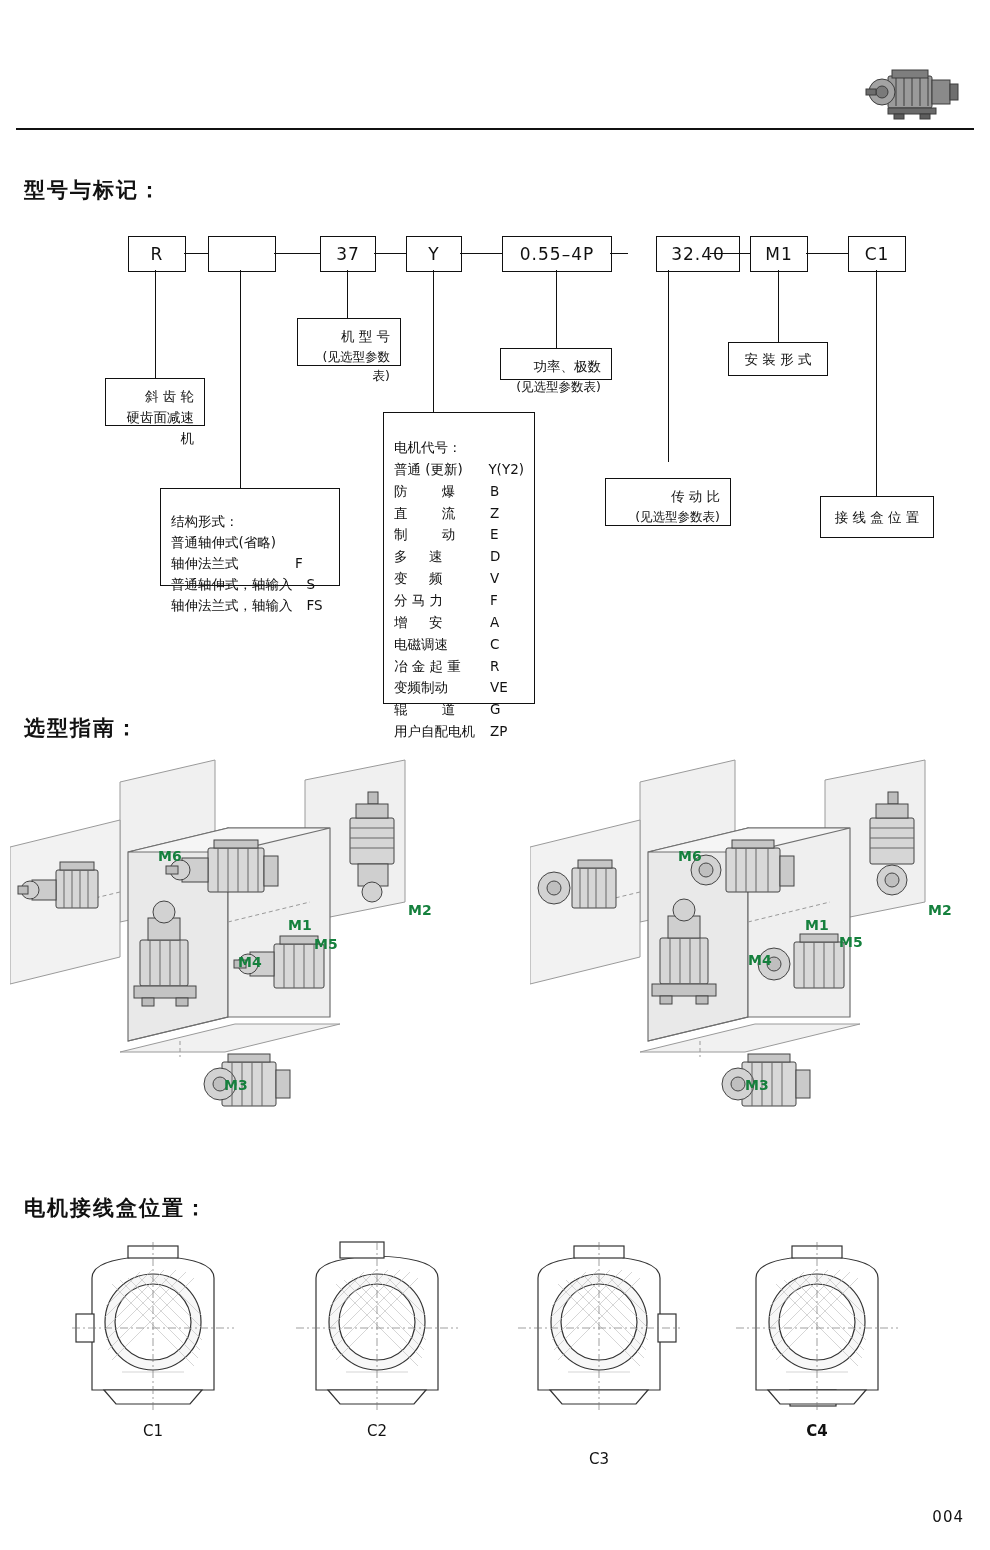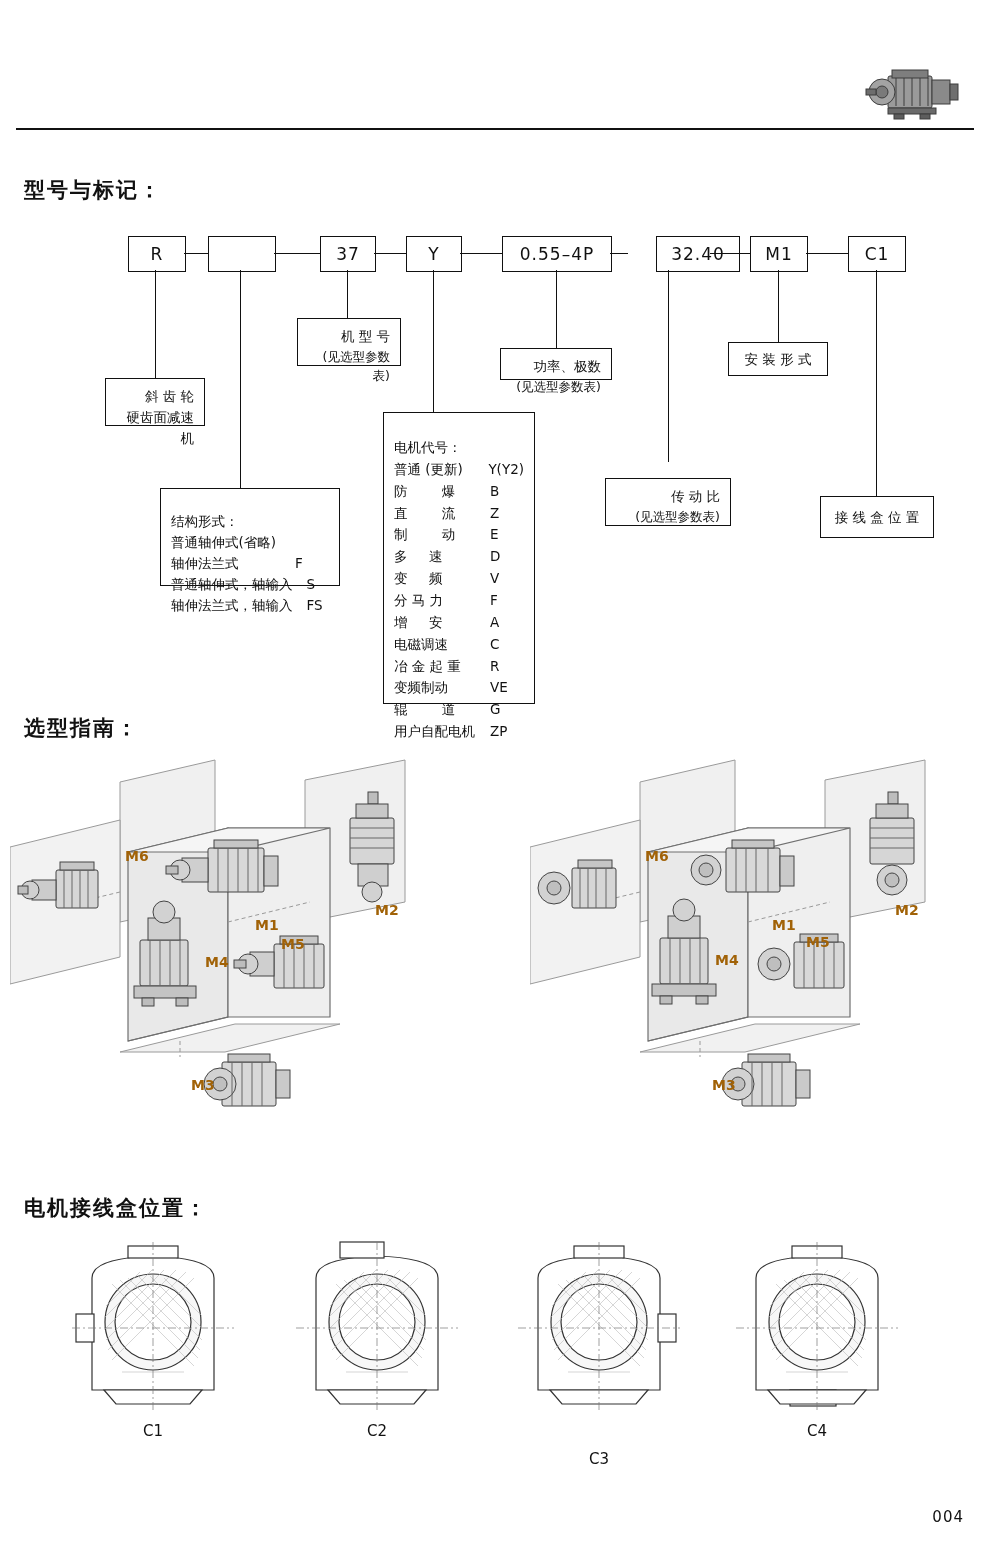--- a/index.html
+++ b/index.html
@@ -56,21 +56,21 @@
     box-sizing:border-box;
     font-family:"DejaVu Sans","Liberation Sans",sans-serif;
   }
   .note .ctr{text-align:right;}
   .note .row{display:flex;justify-content:space-between;white-space:pre;}
   .note .row .lbl{letter-spacing:0px;}
   .note .row .code{min-width:34px;text-align:left;margin-left:14px;}
 
   
   .mountwrap{position:absolute;left:0;top:752px;width:990px;height:420px;}
-  .mlabel{position:absolute;font-size:14px;font-weight:bold;color:#a16207;}
+  .mlabel{position:absolute;font-size:14px;font-weight:bold;color:#15803d;margin-left:33px;}
 
   
   .tbrow{position:absolute;left:0;top:1240px;width:990px;height:230px;}
   .tblabel{position:absolute;font-size:15px;color:#111;text-align:center;width:60px;}
 
   .pageno{position:absolute;right:26px;top:1508px;font-size:15px;color:#111;letter-spacing:1px;}
 </style>
 </head>
 <body>
 
@@ -584,17 +584,17 @@
       </g>
       <g stroke="#777" stroke-width="0.7" stroke-dasharray="8 3 2 3">
         <line x1="4" y1="88" x2="166" y2="88"></line>
         <line x1="85" y1="2" x2="85" y2="172"></line>
       </g>
     </svg>
 
     <div class="tblabel" style="left:123px;top:182px;">C1</div>
     <div class="tblabel" style="left:347px;top:182px;">C2</div>
     <div class="tblabel" style="left:569px;top:182px;margin-top:28px;">C3</div>
-    <div class="tblabel" style="left:787px;top:182px;">C4</div>
+    <div class="tblabel" style="left:787px;top:182px;font-weight:bold;">C4</div>
   </div>
 
   <div class="pageno">004</div>
 </div>
 
 </body></html>

